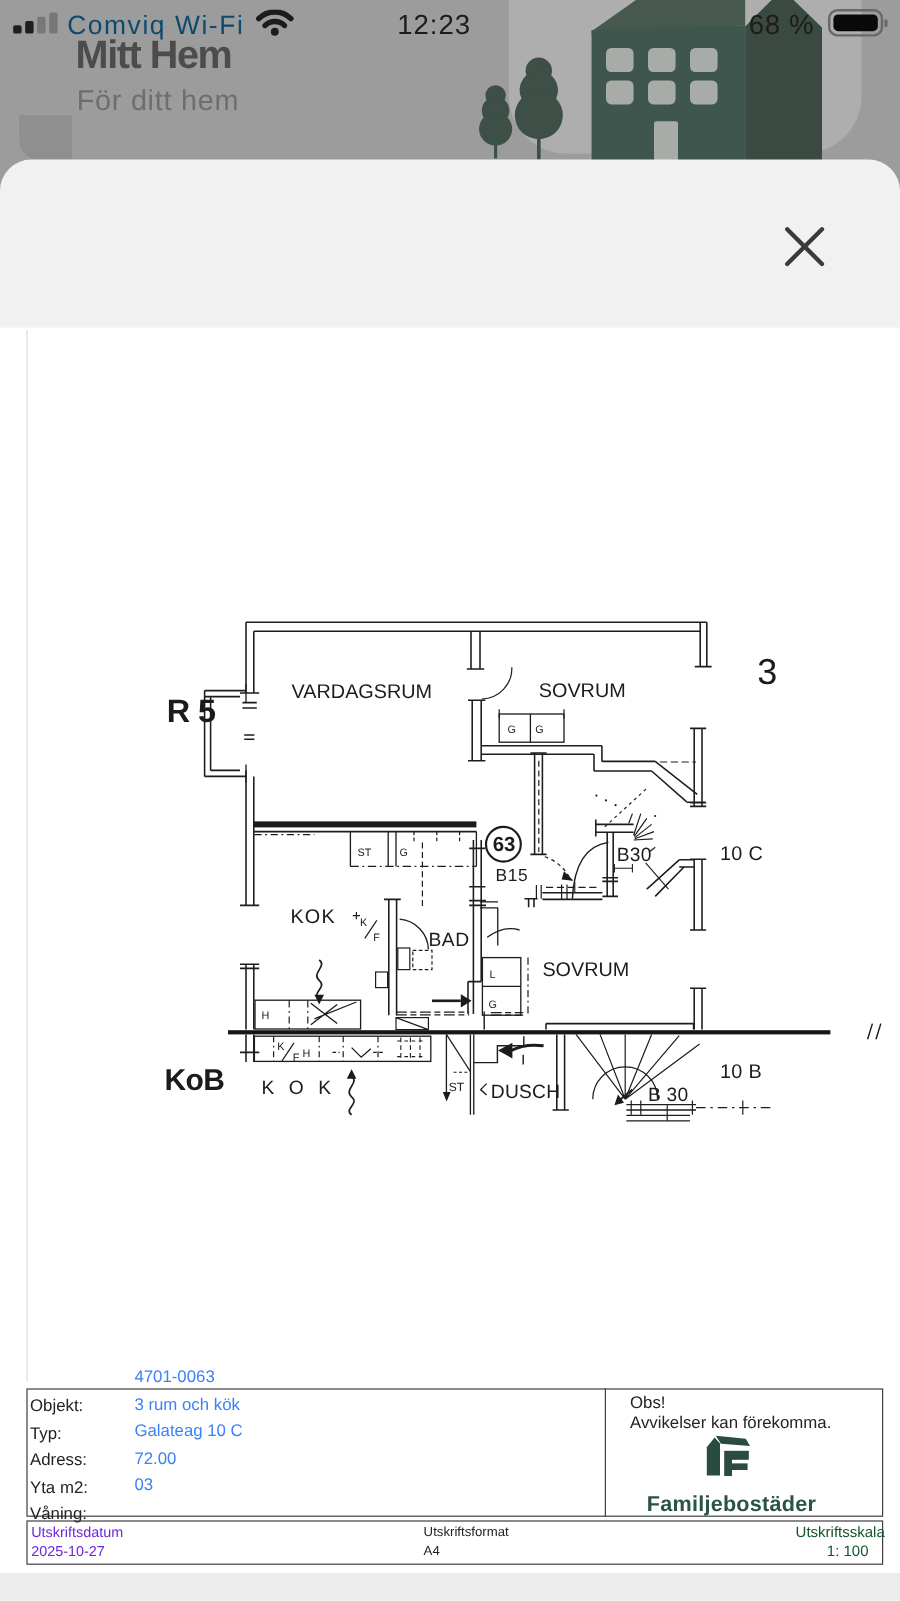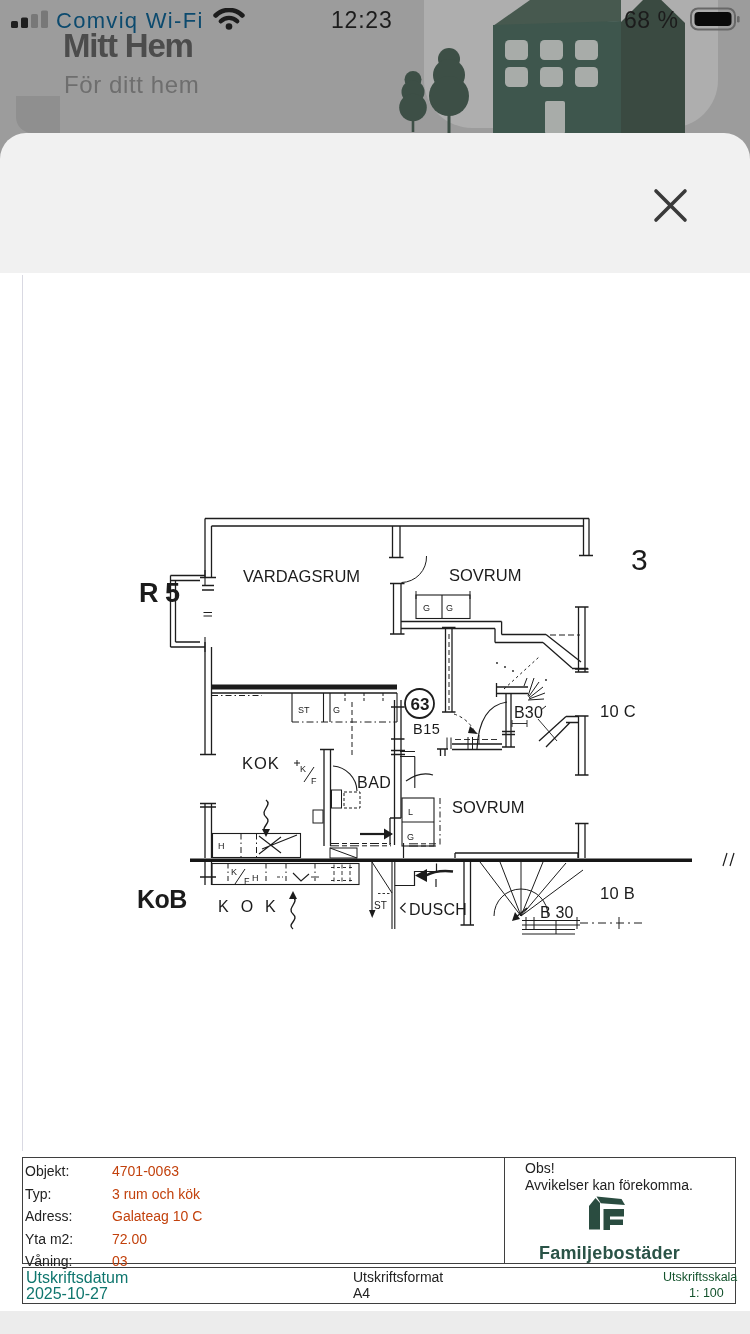--- a/index.html
+++ b/index.html
@@ -384,35 +384,35 @@
 <text x="600" y="898.5" style="font-size:16.5px;letter-spacing:0.3px">10 B</text>
 
 </svg>
 
 <div class="abs" style="left:22px;top:1157px;width:714px;height:107px;border:1.4px solid #3f3f3f;box-sizing:border-box"></div>
 
 <div class="abs" style="left:504px;top:1157px;width:1px;height:107px;background:#3f3f3f"></div>
 
 <div class="abs" style="left:25px;top:1160px;font-size:14px;color:#222;line-height:22.6px">Objekt:<br>Typ:<br>Adress:<br>Yta m2:<br>Våning:</div>
 
-<div class="abs" style="left:112px;top:1160px;font-size:14px;color:#c2410c;line-height:22.6px">4701-0063<br>3 rum och kök<br>Galateag 10 C<br>72.00<br>03</div>
+<div class="abs" style="left:112px;top:1136px;font-size:14px;color:#3b82f6;line-height:22.6px">4701-0063<br>3 rum och kök<br>Galateag 10 C<br>72.00<br>03</div>
 
 <div class="abs" style="left:525px;top:1160px;font-size:14px;color:#222;line-height:17px">Obs!<br>Avvikelser kan förekomma.</div>
 
 <svg class="abs" style="left:585px;top:1194px" width="42" height="40" viewBox="0 0 42 40">
   <path d="M4 35.5 L4 12 L10.5 4 L15 9 L15 35.5 Z" fill="#2a4c40"></path>
   <path d="M11.5 2.5 L36.5 5 L40 11 L15.8 9.2 Z" fill="#2a4c40"></path>
   <rect x="18.5" y="15" width="6.5" height="21" fill="#2a4c40"></rect>
   <rect x="25" y="15" width="14" height="7.5" fill="#2a4c40"></rect>
   <rect x="25" y="25.5" width="13" height="5.5" fill="#2a4c40"></rect>
 </svg>
 
 <div class="abs" style="left:539px;top:1243px;font-size:18px;font-weight:700;color:#2a5347;letter-spacing:0.2px">Familjebostäder</div>
 
 <div class="abs" style="left:22px;top:1267px;width:714px;height:37px;border:1.4px solid #3f3f3f;box-sizing:border-box"></div>
 
-<div class="abs" style="left:26px;top:1270px;font-size:16px;color:#0f766e;line-height:15.5px">Utskriftsdatum<br>2025-10-27</div>
-
-<div class="abs" style="left:353px;top:1270px;font-size:14px;color:#222;line-height:15.5px">Utskriftsformat<br>A4</div>
+<div class="abs" style="left:26px;top:1270px;font-size:12px;color:#6d28d9;line-height:15.5px">Utskriftsdatum<br>2025-10-27</div>
+
+<div class="abs" style="left:353px;top:1270px;font-size:11px;color:#222;line-height:15.5px">Utskriftsformat<br>A4</div>
 
 <div class="abs" style="left:663px;top:1270px;font-size:12.5px;color:#14532d;line-height:15.5px">Utskriftsskala<br><span style="margin-left:26px">1: 100</span></div>
 
 <div class="abs" style="left:0;top:1311px;width:750px;height:23px;background:#ececec"></div>
 
 </body></html>

